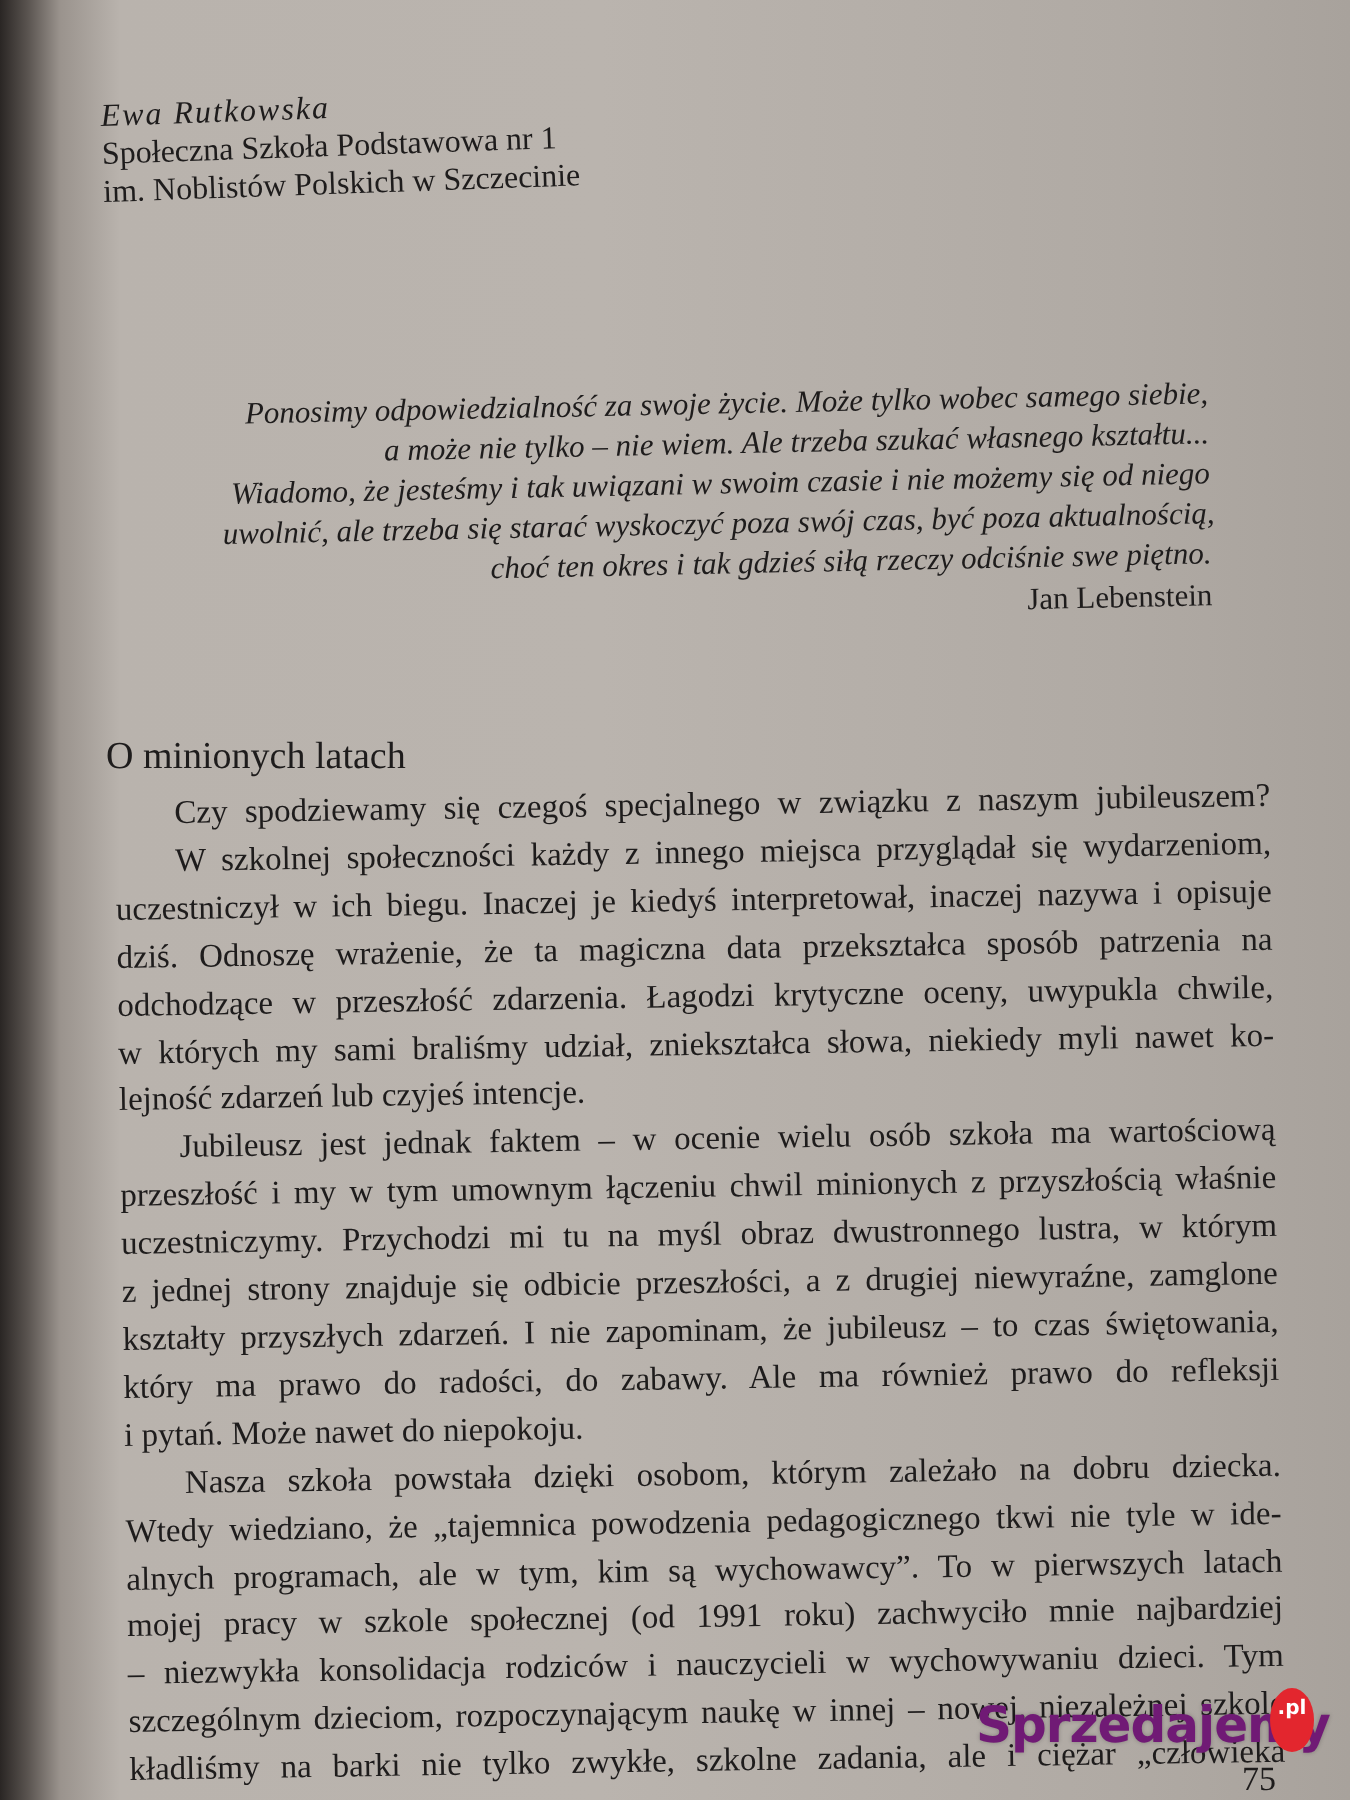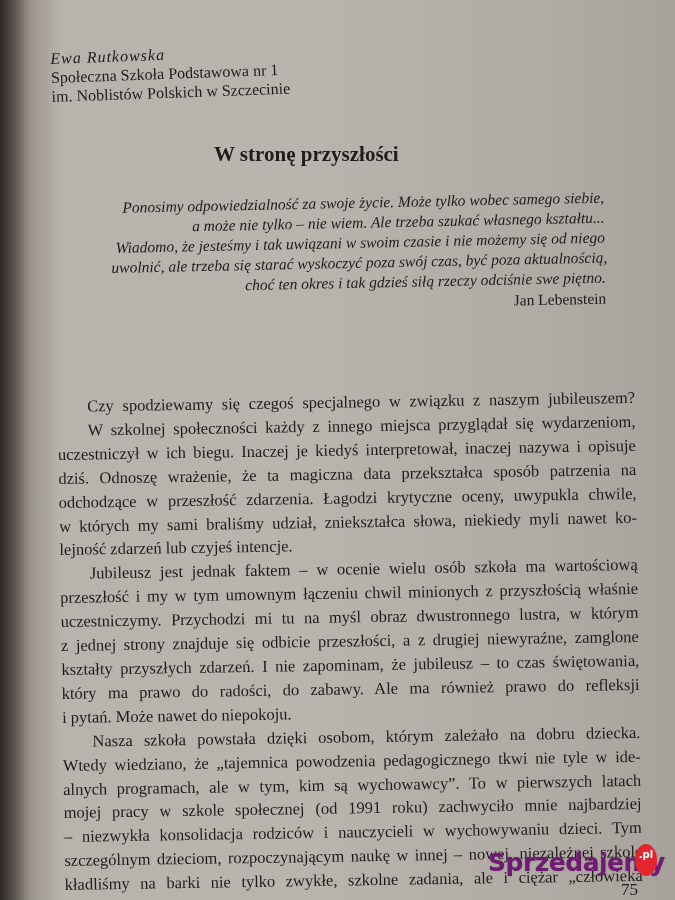--- a/index.html
+++ b/index.html
@@ -30,31 +30,31 @@
 <body>
 
 <div class="page">
 
   <div class="author-block">
     <div class="author-name">Ewa Rutkowska</div>
     <div class="author-line">Społeczna Szkoła Podstawowa nr 1</div>
     <div class="author-line">im. Noblistów Polskich w Szczecinie</div>
   </div>
 
-  <div class="title">W stronę przyszłości</div>
 
   <div class="quote">
     <div class="quote-line">Ponosimy odpowiedzialność za swoje życie. Może tylko wobec samego siebie,</div>
     <div class="quote-line">a może nie tylko – nie wiem. Ale trzeba szukać własnego kształtu...</div>
     <div class="quote-line">Wiadomo, że jesteśmy i tak uwiązani w swoim czasie i nie możemy się od niego</div>
     <div class="quote-line">uwolnić, ale trzeba się starać wyskoczyć poza swój czas, być poza aktualnością,</div>
     <div class="quote-line">choć ten okres i tak gdzieś siłą rzeczy odciśnie swe piętno.</div>
     <div class="quote-author">Jan Lebenstein</div>
   </div>
 
+  <div class="section-heading">O minionych latach</div>
 
   <div class="body-text">
     <div class="body-line indent">Czy spodziewamy się czegoś specjalnego w związku z naszym jubileuszem?</div>
     <div class="body-line indent">W szkolnej społeczności każdy z innego miejsca przyglądał się wydarzeniom,</div>
     <div class="body-line">uczestniczył w ich biegu. Inaczej je kiedyś interpretował, inaczej nazywa i opisuje</div>
     <div class="body-line">dziś. Odnoszę wrażenie, że ta magiczna data przekształca sposób patrzenia na</div>
     <div class="body-line">odchodzące w przeszłość zdarzenia. Łagodzi krytyczne oceny, uwypukla chwile,</div>
     <div class="body-line">w których my sami braliśmy udział, zniekształca słowa, niekiedy myli nawet ko-</div>
     <div class="body-line last">lejność zdarzeń lub czyjeś intencje.</div>
     <div class="body-line indent">Jubileusz jest jednak faktem – w ocenie wielu osób szkoła ma wartościową</div>

